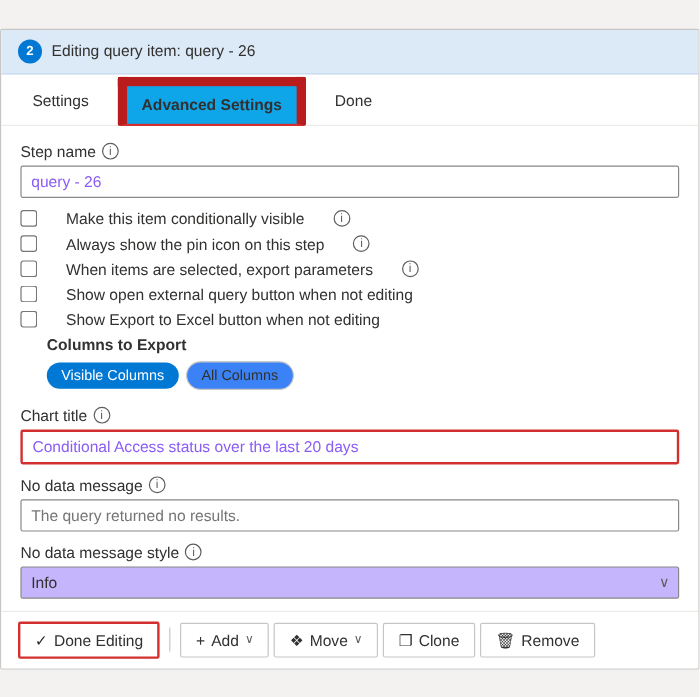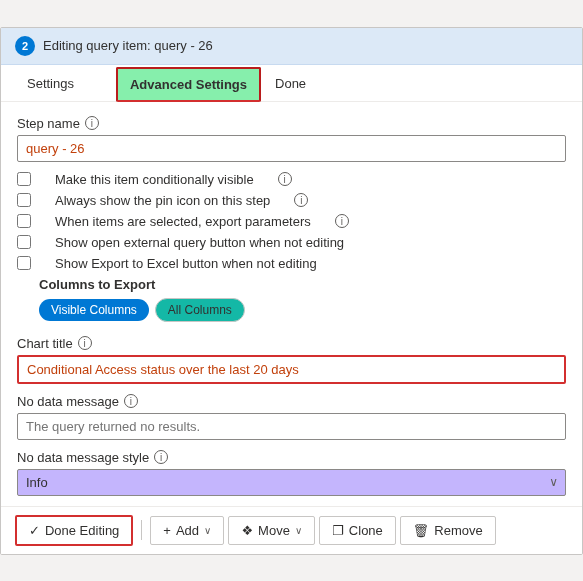--- a/index.html
+++ b/index.html
@@ -41,41 +41,40 @@
       flex-shrink: 0;
     }
     .panel-title {
       font-size: 13px;
       color: #323130;
     }
     .tabs {
       display: flex;
       padding: 0 14px;
       border-bottom: 1px solid #edebe9;
-      gap: 2px;
+      gap: 12px;
       margin-top: 2px;
     }
     .tab {
       padding: 8px 12px;
       font-size: 13px;
       color: #323130;
       cursor: pointer;
       border: none;
       background: none;
       border-bottom: 2px solid transparent;
       margin-bottom: -1px;
     }
     .tab.active {
-      border: 2px solid #b91c1c;
+      border: 8px solid #b91c1c;
       font-weight: 600;
       color: #323130;
-      background: #86efac;
+      background: #0ea5e9;
       border-bottom: 2px solid #d32f2f;
       border-radius: 2px;
-      margin-left: 28px;
     }
     .content {
       padding: 14px 16px 0 16px;
     }
     .form-group {
       margin-bottom: 10px;
     }
     .label-row {
       display: flex;
       align-items: center;
@@ -96,21 +95,21 @@
       color: #605e5c;
       cursor: pointer;
       flex-shrink: 0;
     }
     .text-input {
       width: 100%;
       border: 1px solid #8a8886;
       border-radius: 2px;
       padding: 5px 8px;
       font-size: 13px;
-      color: #c2410c;
+      color: #8b5cf6;
       outline: none;
     }
     .text-input.highlighted {
       border: 2px solid #d32f2f;
     }
     .checkbox-row {
       display: flex;
       align-items: center;
       gap: 24px;
       margin-bottom: 6px;
@@ -144,21 +143,21 @@
       font-size: 12px;
       cursor: pointer;
       border: none;
     }
     .col-btn.active {
       background: #0078d4;
       color: #fff;
       text-align: center;
     }
     .col-btn.inactive {
-      background: #14b8a6;
+      background: #3b82f6;
       color: #323130;
       border: 1px solid #c8c6c4;
     }
     .select-wrapper {
       position: relative;
     }
     .select-input {
       width: 100%;
       border: 1px solid #8a8886;
       border-radius: 2px;

